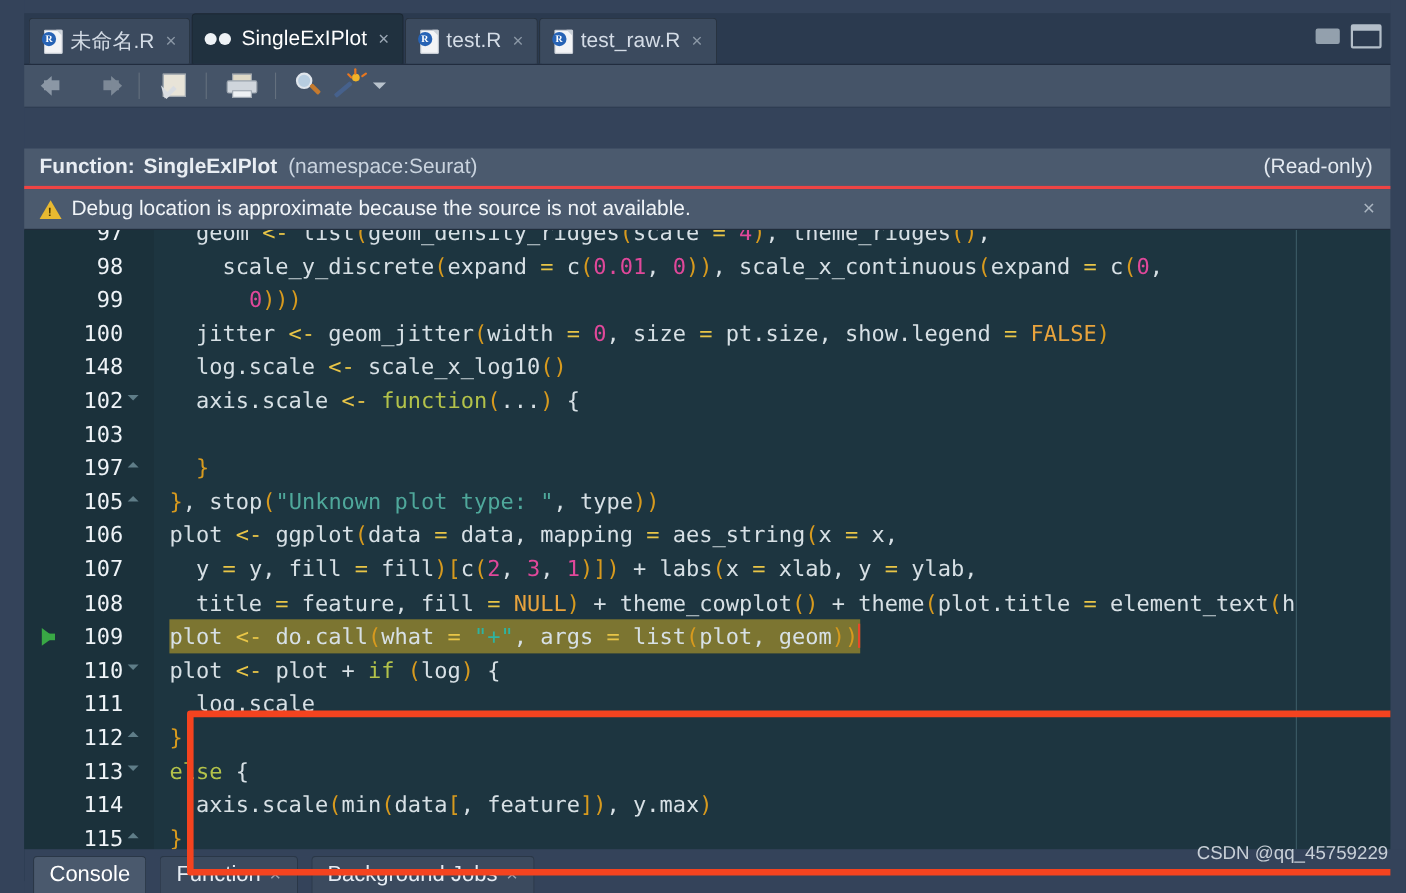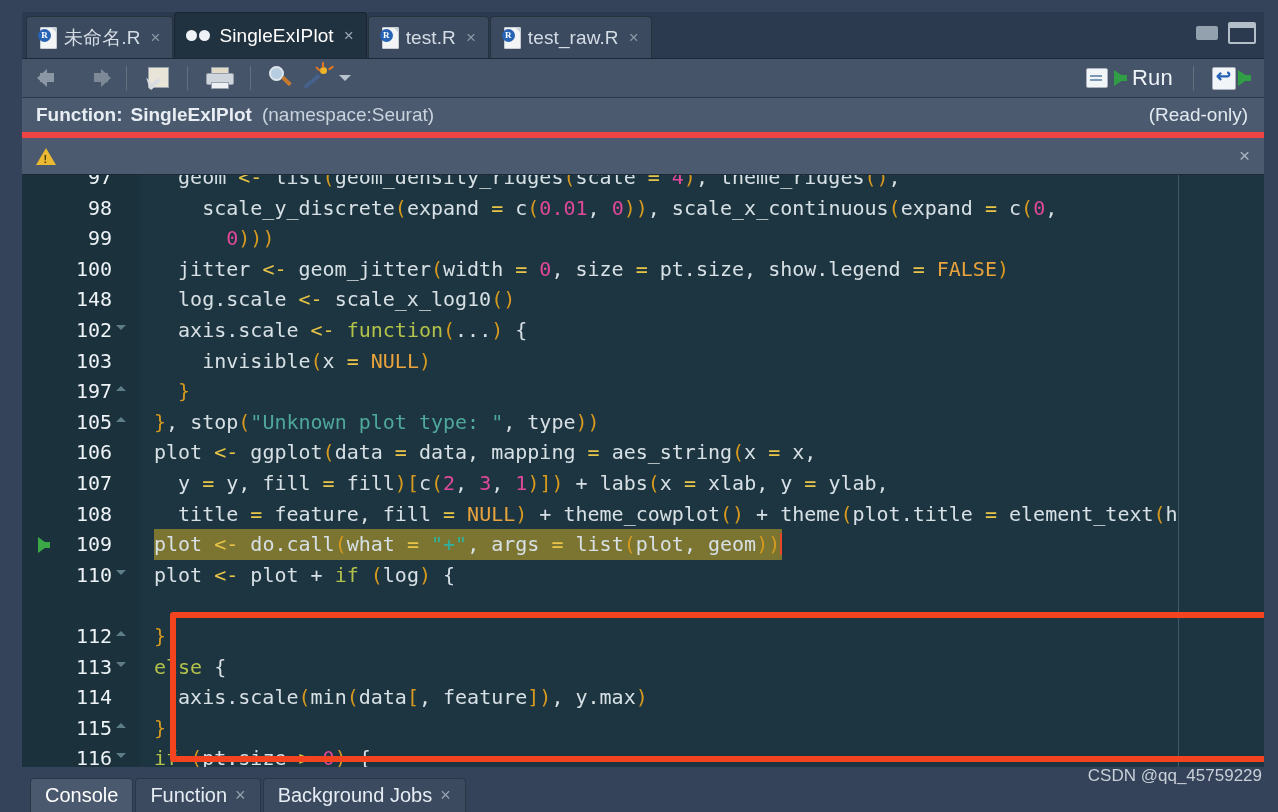--- a/index.html
+++ b/index.html
@@ -109,22 +109,22 @@
   .grn-arrow{width:0;height:0;border-top:8px solid transparent;border-bottom:8px solid transparent;
     border-left:12px solid #2f9e44;position:relative;}
   .grn-arrow::before{content:"";position:absolute;left:-9px;top:-3px;width:10px;height:6px;background:#2f9e44;}
   .runbtn .lbl{color:#eef3f8;font-size:22px;letter-spacing:.2px;}
   .srcbtn2{display:flex;align-items:center;gap:2px;padding:0 6px;height:30px;}
   .srcbtn2 .pg{width:22px;height:21px;background:#f2f5f8;border:1px solid #aab3bd;border-radius:2px;position:relative;}
   .srcbtn2 .pg::after{content:"↩";position:absolute;left:3px;top:-3px;color:#2763b5;font-size:18px;font-weight:bold;}
 
   
   .fnbar{
-    position:relative;height:34px;background:#4b5a6e;border-bottom:6px solid #ef4444;
-    display:flex;align-items:center;padding:0 14px;color:#e8edf3;font-size:19px;
+    position:relative;height:34px;background:#4b5a6e;border-bottom:3px solid #ef4444;
+    display:flex;align-items:center;padding:0 14px;color:#e8edf3;font-size:19px;margin-top:37px;
   }
   .fnbar .k{font-weight:bold;margin-right:8px;}
   .fnbar .v{font-weight:bold;margin-right:10px;}
   .fnbar .ns{color:#c9d3de;}
   .fnbar .ro{position:absolute;right:16px;color:#e3e9f0;font-size:19px;}
 
   
   .warnbar{
     position:relative;height:36px;background:#4b5a6e;border-bottom:1px solid #1d2938;
     display:flex;align-items:center;padding:0 14px;color:#f0f4f8;font-size:19px;gap:9px;
@@ -175,21 +175,21 @@
   
   .redbox{
     position:absolute;left:148px;top:437px;width:1112px;height:138px;
     border:6px solid #f4431f;border-radius:3px;pointer-events:none;z-index:5;
   }
 
   
   .consolebar{position:absolute;left:22px;bottom:0;width:1256px;height:40px;background:#34435a;}
   .ctabs{display:flex;align-items:flex-end;height:40px;padding-left:8px;}
   .ctab{
-    display:flex;align-items:center;gap:8px;height:34px;padding:0 14px;margin-right:2px;
+    display:flex;align-items:center;gap:8px;height:34px;padding:0 14px;margin-right:12px;
     background:#3b4a5e;color:#e6ecf3;font-size:20px;border-radius:4px 4px 0 0;
     border:1px solid #2a3747;border-bottom:none;box-sizing:border-box;white-space:nowrap;
   }
   .ctab.active{background:#4a596d;color:#ffffff;}
   .ctab .close{color:#97a3b1;font-size:18px;}
 
   .watermark{
     position:absolute;right:16px;bottom:26px;color:#c8cfd7;font-size:17px;
     font-family:"Liberation Sans",sans-serif;z-index:9;
   }
@@ -283,64 +283,54 @@
           <div class="wand">
             <div class="stick"></div>
               <div class="tip"></div>
             <div class="sp" style="right:7px;top:-4px;"></div>
             <div class="sp" style="right:-1px;top:-1px;transform:rotate(55deg);"></div>
             <div class="sp" style="right:12px;top:0px;transform:rotate(-45deg);"></div>
           </div>
           <div class="caretdown"></div>
         </div>
       </div>
-      <div class="tb-right">
-        <div class="runbtn">
-          <div class="pg"></div>
-          <div class="grn-arrow"></div>
-          <div class="lbl">Run</div>
-        </div>
-        <div class="tb-sep"></div>
-        <div class="srcbtn2">
-          <div class="pg"></div>
-          <div class="grn-arrow"></div>
-        </div>
-      </div>
     </div>
 
     <div class="fnbar">
       <span class="k">Function:</span>
       <span class="v">SingleExIPlot</span>
       <span class="ns">(namespace:Seurat)</span>
       <span class="ro">(Read-only)</span>
     </div>
 
     <div class="warnbar">
       <div class="tri"></div>
+      <span>Debug location is approximate because the source is not available.</span>
       <span class="x">×</span>
     </div>
 
     <div class="editor">
       <div class="gutter"></div>
       <div class="margin-line"></div>
       <div class="codearea" id="code-host">
           <div class="row" style="position: absolute; left: 0px; right: 0px; top: -13px;"><span class="ln">97</span><span class="code"><span class="t-def">  geom </span><span class="t-op">&lt;- </span><span class="t-def">list</span><span class="t-par">(</span><span class="t-def">geom_density_ridges</span><span class="t-par">(</span><span class="t-def">scale </span><span class="t-op">= </span><span class="t-num">4</span><span class="t-par">)</span><span class="t-def">, </span><span class="t-def">theme_ridges</span><span class="t-par">()</span><span class="t-def">,</span></span></div>
           <div class="row" style="position: absolute; left: 0px; right: 0px; top: 17.6px;"><span class="ln">98</span><span class="code"><span class="t-def">    scale_y_discrete</span><span class="t-par">(</span><span class="t-def">expand </span><span class="t-op">= </span><span class="t-def">c</span><span class="t-par">(</span><span class="t-num">0.01</span><span class="t-def">, </span><span class="t-num">0</span><span class="t-par">))</span><span class="t-def">, </span><span class="t-def">scale_x_continuous</span><span class="t-par">(</span><span class="t-def">expand </span><span class="t-op">= </span><span class="t-def">c</span><span class="t-par">(</span><span class="t-num">0</span><span class="t-def">,</span></span></div>
           <div class="row" style="position: absolute; left: 0px; right: 0px; top: 48.2px;"><span class="ln">99</span><span class="code"><span class="t-def">      </span><span class="t-num">0</span><span class="t-par">)))</span></span></div>
           <div class="row" style="position: absolute; left: 0px; right: 0px; top: 78.8px;"><span class="ln">100</span><span class="code"><span class="t-def">  jitter </span><span class="t-op">&lt;- </span><span class="t-def">geom_jitter</span><span class="t-par">(</span><span class="t-def">width </span><span class="t-op">= </span><span class="t-num">0</span><span class="t-def">, size </span><span class="t-op">= </span><span class="t-def">pt.size, show.legend </span><span class="t-op">= </span><span class="t-const">FALSE</span><span class="t-par">)</span></span></div>
           <div class="row" style="position: absolute; left: 0px; right: 0px; top: 109.4px;"><span class="ln">148</span><span class="code"><span class="t-def">  log.scale </span><span class="t-op">&lt;- </span><span class="t-def">scale_x_log10</span><span class="t-par">()</span></span></div>
           <div class="row" style="position: absolute; left: 0px; right: 0px; top: 140px;"><span class="ln">102</span><span class="fold down"></span><span class="code"><span class="t-def">  axis.scale </span><span class="t-op">&lt;- </span><span class="t-kw">function</span><span class="t-par">(</span><span class="t-def">...</span><span class="t-par">)</span><span class="t-def"> {</span></span></div>
-          <div class="row" style="position: absolute; left: 0px; right: 0px; top: 170.6px;"><span class="ln">103</span><span class="code"><span class="t-def">    invisible</span><span class="t-par">(</span><span class="t-def">x </span><span class="t-op">= </span><span class="t-const">NULL</span><span class="t-par">)</span></span></div>
+          <div class="row" style="position: absolute; left: 0px; right: 0px; top: 170.6px;"><span class="ln">103</span></div>
           <div class="row" style="position: absolute; left: 0px; right: 0px; top: 201.2px;"><span class="ln">197</span><span class="fold up"></span><span class="code"><span class="t-par">  }</span></span></div>
           <div class="row" style="position: absolute; left: 0px; right: 0px; top: 231.8px;"><span class="ln">105</span><span class="fold up"></span><span class="code"><span class="t-par">}</span><span class="t-def">, </span><span class="t-def">stop</span><span class="t-par">(</span><span class="t-str">"Unknown plot type: "</span><span class="t-def">, type</span><span class="t-par">))</span></span></div>
           <div class="row" style="position: absolute; left: 0px; right: 0px; top: 262.4px;"><span class="ln">106</span><span class="code"><span class="t-def">plot </span><span class="t-op">&lt;- </span><span class="t-def">ggplot</span><span class="t-par">(</span><span class="t-def">data </span><span class="t-op">= </span><span class="t-def">data, mapping </span><span class="t-op">= </span><span class="t-def">aes_string</span><span class="t-par">(</span><span class="t-def">x </span><span class="t-op">= </span><span class="t-def">x,</span></span></div>
           <div class="row" style="position: absolute; left: 0px; right: 0px; top: 293px;"><span class="ln">107</span><span class="code"><span class="t-def">  y </span><span class="t-op">= </span><span class="t-def">y, fill </span><span class="t-op">= </span><span class="t-def">fill</span><span class="t-par">)[</span><span class="t-def">c</span><span class="t-par">(</span><span class="t-num">2</span><span class="t-def">, </span><span class="t-num">3</span><span class="t-def">, </span><span class="t-num">1</span><span class="t-par">)])</span><span class="t-def"> + </span><span class="t-def">labs</span><span class="t-par">(</span><span class="t-def">x </span><span class="t-op">= </span><span class="t-def">xlab, y </span><span class="t-op">= </span><span class="t-def">ylab,</span></span></div>
           <div class="row" style="position: absolute; left: 0px; right: 0px; top: 323.6px;"><span class="ln">108</span><span class="code"><span class="t-def">  title </span><span class="t-op">= </span><span class="t-def">feature, fill </span><span class="t-op">= </span><span class="t-const">NULL</span><span class="t-par">)</span><span class="t-def"> + </span><span class="t-def">theme_cowplot</span><span class="t-par">()</span><span class="t-def"> + </span><span class="t-def">theme</span><span class="t-par">(</span><span class="t-def">plot.title </span><span class="t-op">= </span><span class="t-def">element_text</span><span class="t-par">(</span><span class="t-def">h</span></span></div>
           <div class="row dbg" style="position: absolute; left: 0px; right: 0px; top: 354.2px;"><span class="dbg-arrow"></span><span class="ln">109</span><span class="code"><span class="t-def">plot </span><span class="t-op">&lt;- </span><span class="t-def">do.call</span><span class="t-par">(</span><span class="t-def">what </span><span class="t-op">= </span><span class="t-str2">"+"</span><span class="t-def">, args </span><span class="t-op">= </span><span class="t-def">list</span><span class="t-par">(</span><span class="t-def">plot, geom</span><span class="t-par">))</span><span class="caret"></span></span></div>
           <div class="row" style="position: absolute; left: 0px; right: 0px; top: 384.8px;"><span class="ln">110</span><span class="fold down"></span><span class="code"><span class="t-def">plot </span><span class="t-op">&lt;- </span><span class="t-def">plot + </span><span class="t-kw">if</span><span class="t-def"> </span><span class="t-par">(</span><span class="t-def">log</span><span class="t-par">)</span><span class="t-def"> {</span></span></div>
+          <div class="row" style="position: absolute; left: 0px; right: 0px; top: 415.4px;"><span class="ln">111</span><span class="code"><span class="t-def">  log.scale</span></span></div>
           <div class="row" style="position: absolute; left: 0px; right: 0px; top: 446px;"><span class="ln">112</span><span class="fold up"></span><span class="code"><span class="t-par">}</span></span></div>
           <div class="row" style="position: absolute; left: 0px; right: 0px; top: 476.6px;"><span class="ln">113</span><span class="fold down"></span><span class="code"><span class="t-kw">else</span><span class="t-def"> {</span></span></div>
           <div class="row" style="position: absolute; left: 0px; right: 0px; top: 507.2px;"><span class="ln">114</span><span class="code"><span class="t-def">  axis.scale</span><span class="t-par">(</span><span class="t-def">min</span><span class="t-par">(</span><span class="t-def">data</span><span class="t-par">[</span><span class="t-def">, feature</span><span class="t-par">])</span><span class="t-def">, y.max</span><span class="t-par">)</span></span></div>
           <div class="row" style="position: absolute; left: 0px; right: 0px; top: 537.8px;"><span class="ln">115</span><span class="fold up"></span><span class="code"><span class="t-par">}</span></span></div>
           <div class="row" style="position: absolute; left: 0px; right: 0px; top: 568.4px;"><span class="ln">116</span><span class="fold down"></span><span class="code"><span class="t-kw">if</span><span class="t-def"> </span><span class="t-par">(</span><span class="t-def">pt.size </span><span class="t-op">&gt; </span><span class="t-num">0</span><span class="t-par">)</span><span class="t-def"> {</span></span></div>
         </div>
       <div class="redbox"></div>
     </div>
 
   </div>

